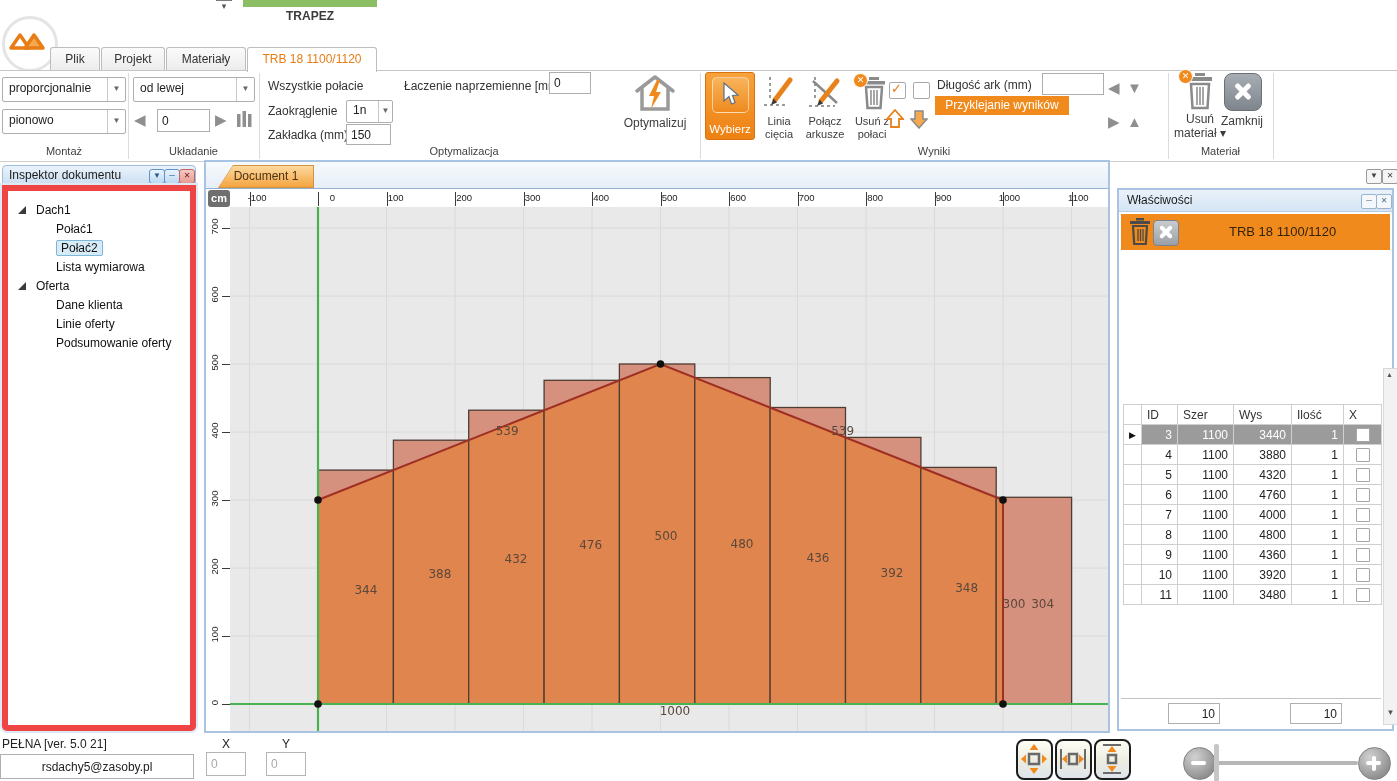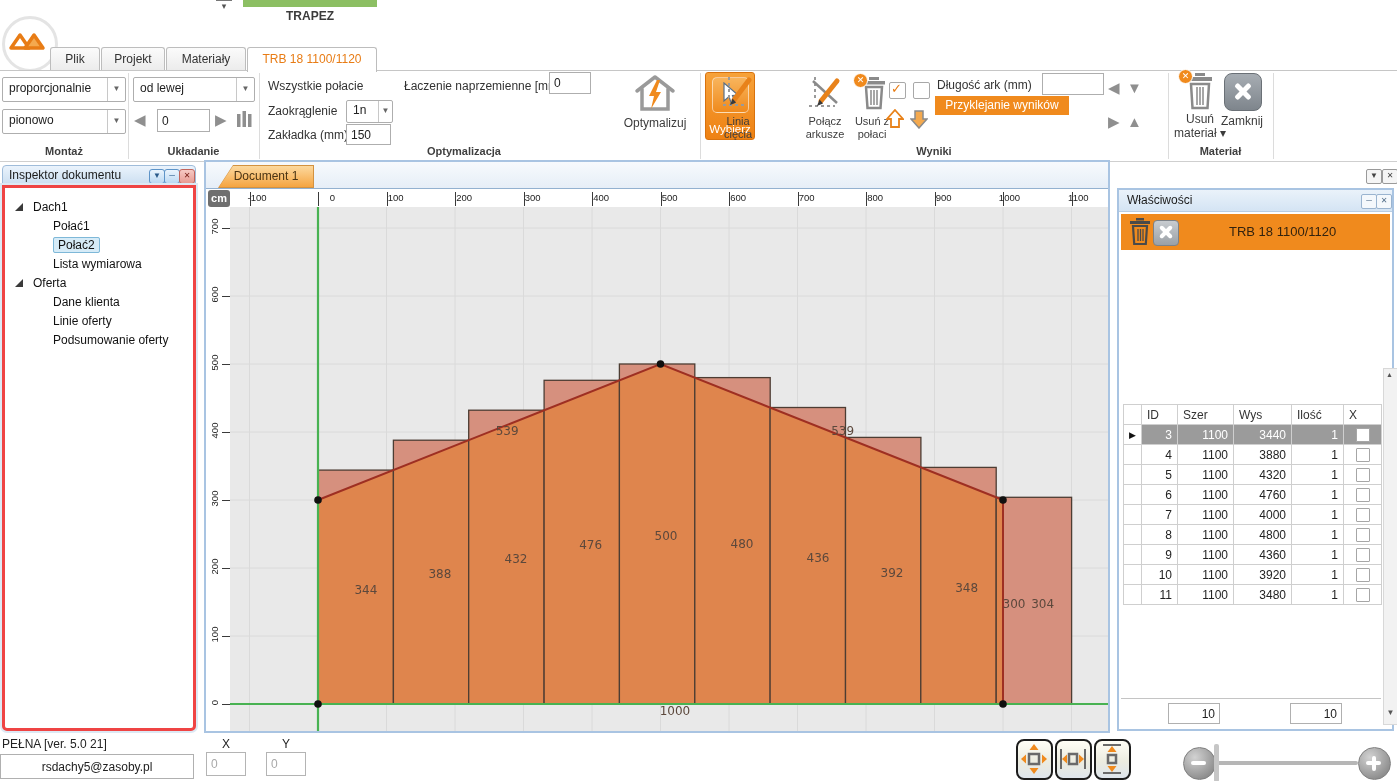--- a/index.html
+++ b/index.html
@@ -12,21 +12,21 @@
   #app-title{left:243px;top:9px;width:134px;text-align:center;font-weight:bold;font-size:12px;color:#3b3b3b;}
   #qa-chevron{left:216px;top:0;width:16px;height:12px;color:#555;font-size:9px;text-align:center;border-top:1px solid #777;}
   #logo{left:2px;top:16px;width:50px;height:50px;border-radius:50%;background:#fff;border:3px solid #e4e4e4;}
   #tab-row{left:0;top:47px;width:1397px;height:23px;}
   .rtab{position:absolute;top:0;height:22px;line-height:22px;text-align:center;
         background:linear-gradient(#fbfbfb,#ececec);border:1px solid #bdbdbd;border-bottom:none;
         border-radius:3px 3px 0 0;color:#333;}
   .rtab.active{background:#fff;color:#E87C15;z-index:3;height:24px;}
   #ribbon-body{left:0;top:70px;width:1397px;height:90px;background:#fff;border-top:1px solid #c6c6c6;border-bottom:1px solid #cfcfcf;}
   .vsep{position:absolute;top:2px;height:86px;width:1px;background:#dcdcdc;}
-  .grp-label{position:absolute;top:74px;height:16px;text-align:center;font-weight:bold;font-size:11px;color:#3f3f3f;}
+  .grp-label{position:absolute;top:74px;height:16px;text-align:center;font-weight:normal;font-size:11px;color:#3f3f3f;}
   .combo{position:absolute;height:23px;background:#fff;border:1px solid #aeaeae;border-radius:2px;}
   .combo .ctext{position:absolute;left:6px;top:0;right:18px;line-height:21px;color:#222;overflow:hidden;white-space:nowrap;}
   .combo .carr{position:absolute;right:0;top:0;width:17px;height:100%;border-left:1px solid #c8c8c8;
                text-align:center;line-height:21px;font-size:8px;color:#666;}
   .tinput{position:absolute;background:#fff;border:1px solid #aeaeae;font-family:inherit;font-size:12px;color:#222;padding:0 4px;box-sizing:border-box;}
   .rlabel{position:absolute;color:#333;white-space:nowrap;}
   .navarr{position:absolute;font-size:15px;color:#8f8f8f;cursor:default;}
   .icon-btn-label{position:absolute;text-align:center;font-size:11px;color:#3c3c3c;line-height:1.15;}
   #btn-wybierz{left:705px;top:71px;width:48px;height:66px;background:linear-gradient(#F7A23A,#EE8113);
                border:1px solid #D8720E;border-radius:3px;}
@@ -44,21 +44,21 @@
   .badge{position:absolute;width:13px;height:13px;border-radius:50%;background:#F08A1D;color:#fff;
          font-size:9px;font-weight:bold;line-height:13px;text-align:center;border:1px solid #fff;}
 
   
   #inspector{left:2px;top:165px;width:194px;height:566px;}
   #inspector-title{position:absolute;left:0;top:0;right:0;height:20px;border:1px solid #9FBCDA;border-radius:4px 4px 0 0;
       background:linear-gradient(#EAF3FC,#CCDFF1);line-height:19px;padding-left:6px;color:#1b1b1b;box-sizing:border-box;}
   .wb{position:absolute;top:3px;width:14px;height:13px;border-radius:3px;font-size:8px;line-height:12px;text-align:center;}
   .wb.blue{background:linear-gradient(#EAF4FD,#BBD9F3);border:1px solid #5E94C8;color:#2a5a8a;}
   .wb.red{background:linear-gradient(#F6C9C4,#E89B93);border:1px solid #C2655C;color:#7a2018;}
-  #inspector-body{position:absolute;left:0;top:20px;right:0;bottom:0;background:#fff;border:3px solid #ef4444;
+  #inspector-body{position:absolute;left:0;top:20px;right:0;bottom:0;background:#fff;border:6px solid #ef4444;
       border-radius:0 0 5px 5px;box-shadow:0 0 0 2px #dde9f4;}
   .tree-parent{position:relative;height:19px;line-height:19px;padding-left:10px;color:#111;}
   .tree-parent .tri{display:inline-block;width:0;height:0;border-left:8px solid transparent;border-bottom:8px solid #3a3a3a;margin-right:10px;}
   .tree-child{height:19px;line-height:19px;padding-left:48px;color:#111;}
   .tree-child span.sel{background:#D6EBF7;border:1px solid #7EB8D8;border-radius:2px;padding:0 4px;}
 
   
   #canvas-wrap{left:204px;top:160px;width:906px;height:573px;border:2px solid #A9C4E2;box-sizing:border-box;background:#fff;}
   #doc-tabbar{position:absolute;left:0;top:0;right:0;height:26px;background:linear-gradient(#f7fafd,#e6eef7);border-bottom:1px solid #93b1d0;}
   #doc-tab{position:absolute;left:12px;top:3px;width:96px;height:23px;}
@@ -199,21 +199,21 @@
     </div>
 
     <div class="abs" id="btn-wybierz" style="top:1px">
       <div class="tile">
         <svg width="22" height="26" style="position:absolute;left:7px;top:4px">
           <polygon points="4,1 4,19 9,14.5 11.5,22 15,20.5 12.5,13.5 18,13" fill="#fff" stroke="#5a7086" stroke-width="1.2"></polygon>
         </svg>
       </div>
       <div class="wlbl">Wybierz</div>
     </div>
-    <div class="abs" style="left:716px;top:2px;width:44px;height:68px">
+    <div class="abs" style="left:757px;top:2px;width:44px;height:68px">
       <svg width="34" height="36" style="position:absolute;left:5px;top:2px">
         <path d="M8 2 V24 M2 30 H26" fill="none" stroke="#9a9a9a" stroke-width="2" stroke-dasharray="3,3"></path>
         <line x1="28" y1="5" x2="13" y2="25" stroke="#E8821A" stroke-width="5" stroke-linecap="round"></line>
         <polygon points="9,30 15,27.5 11.5,23.5" fill="#3a3a3a"></polygon>
       </svg>
       <div class="icon-btn-label" style="left:0;top:42px;width:44px">
         <span>Linia</span><br>
         <span>cięcia</span>
       </div>
     </div>

